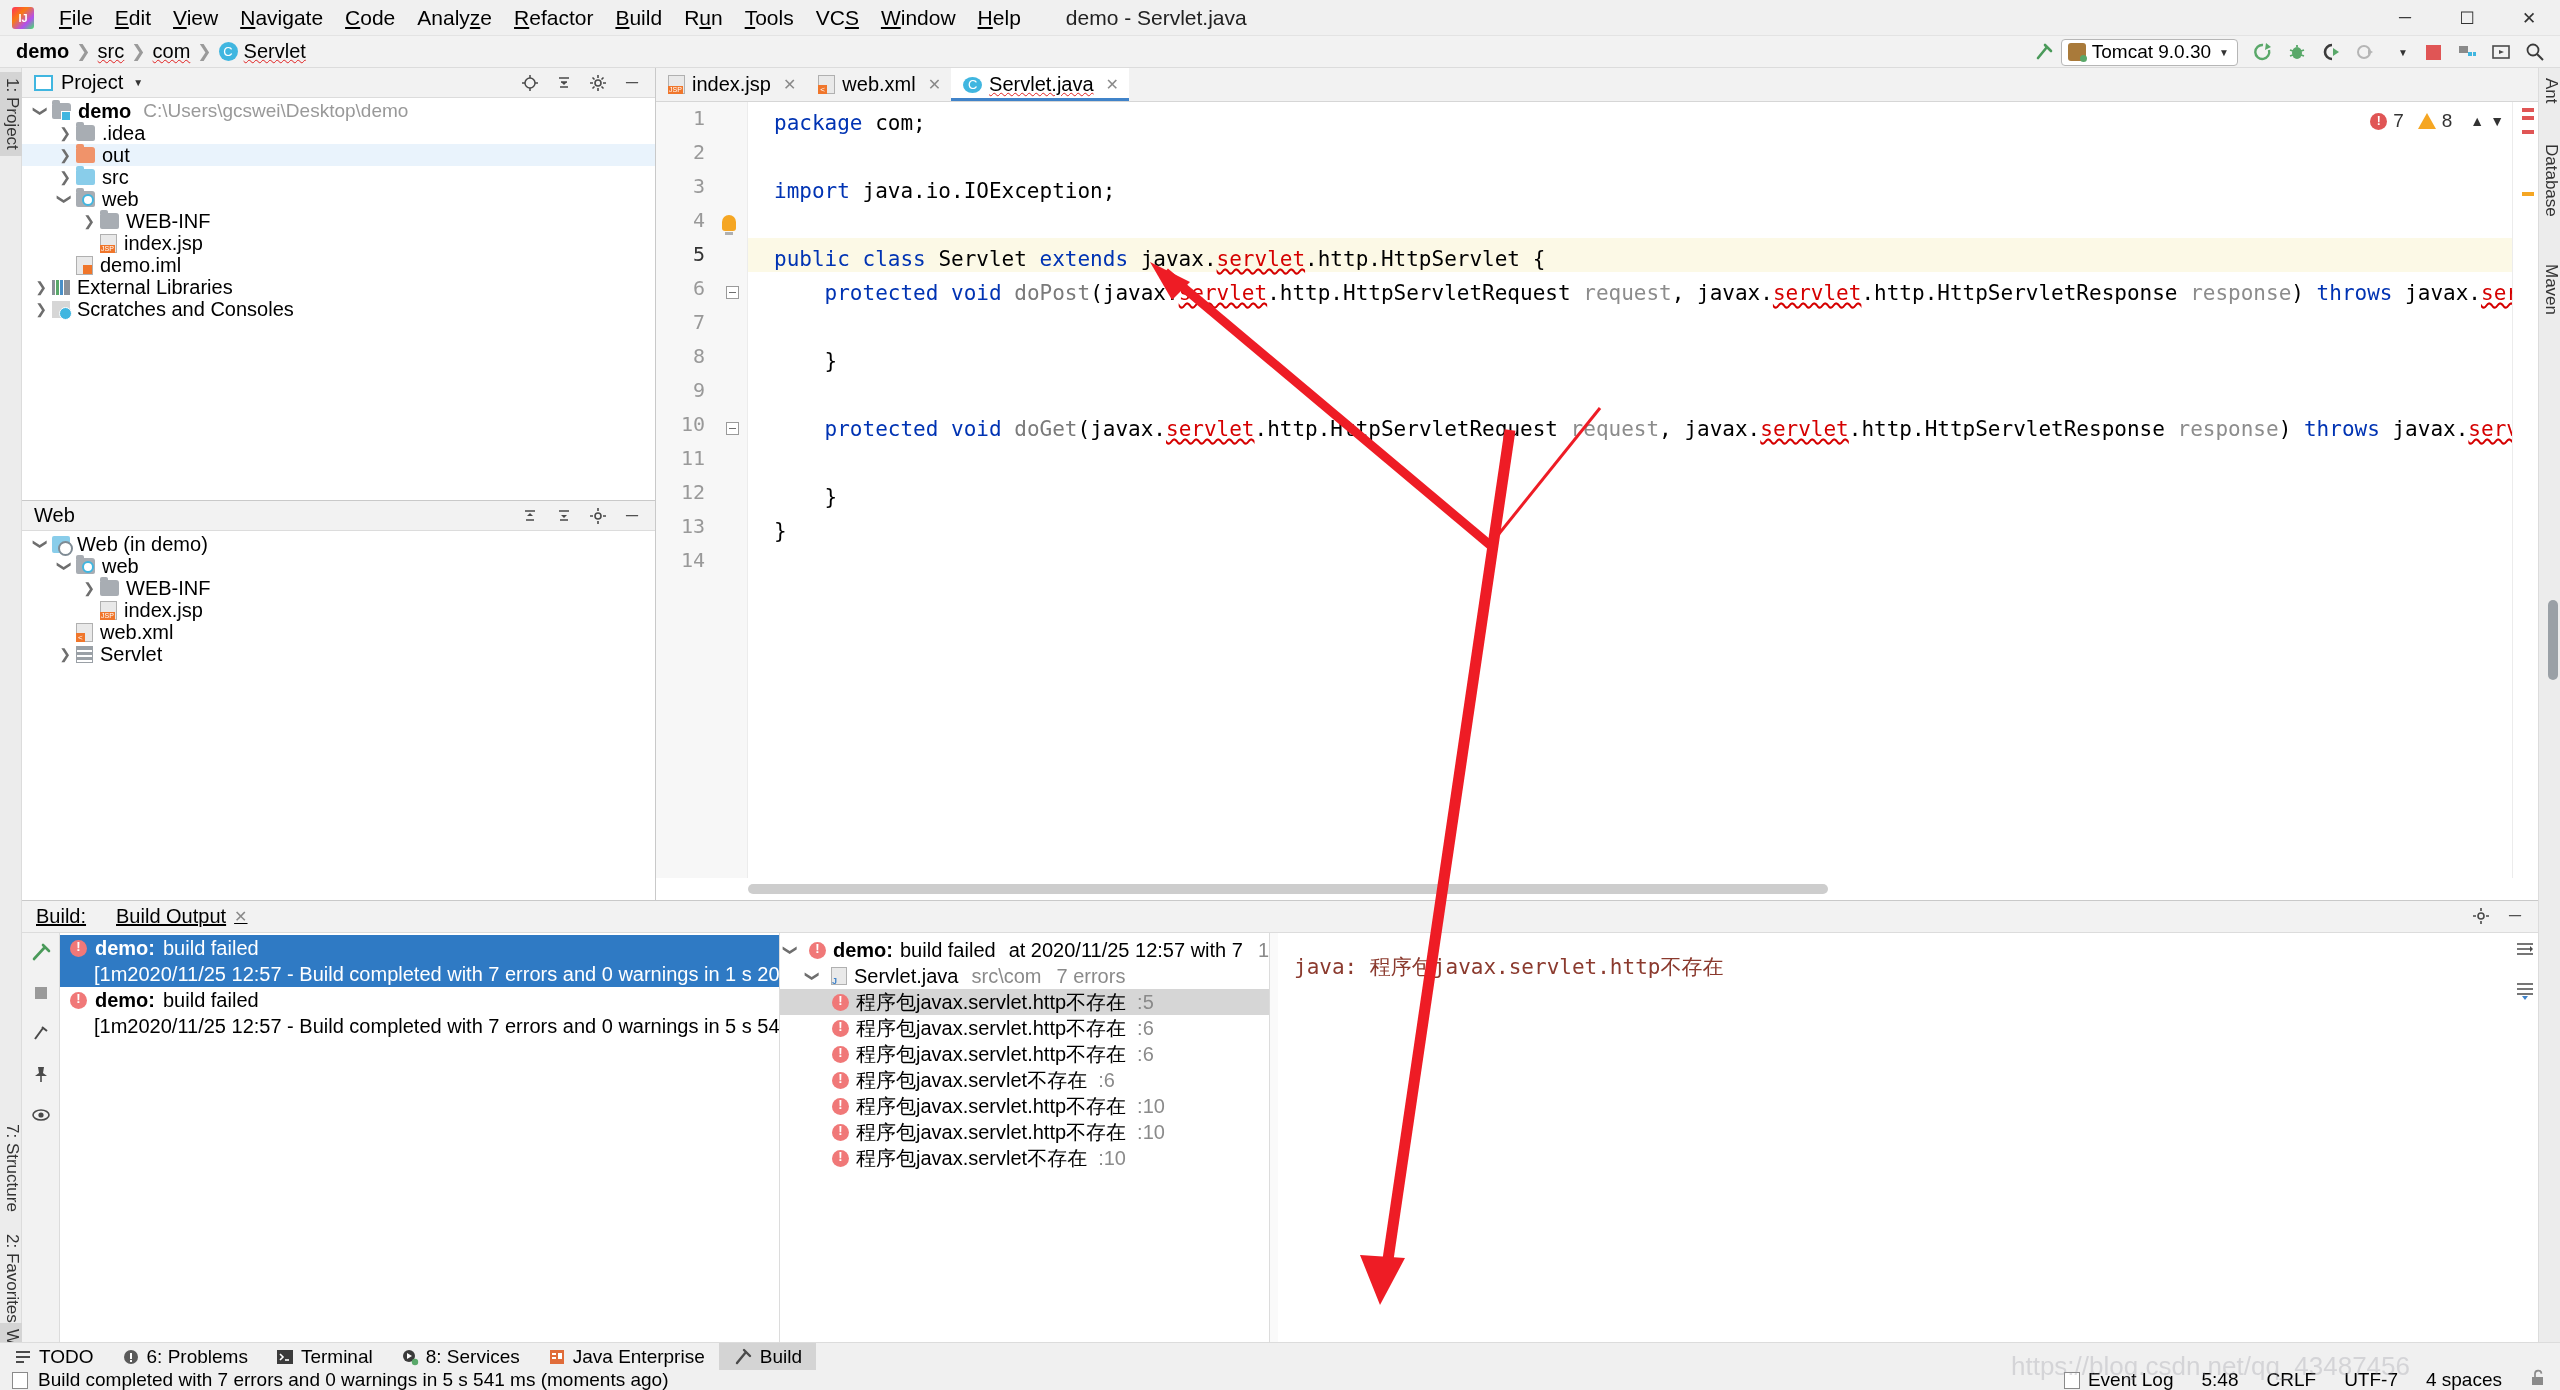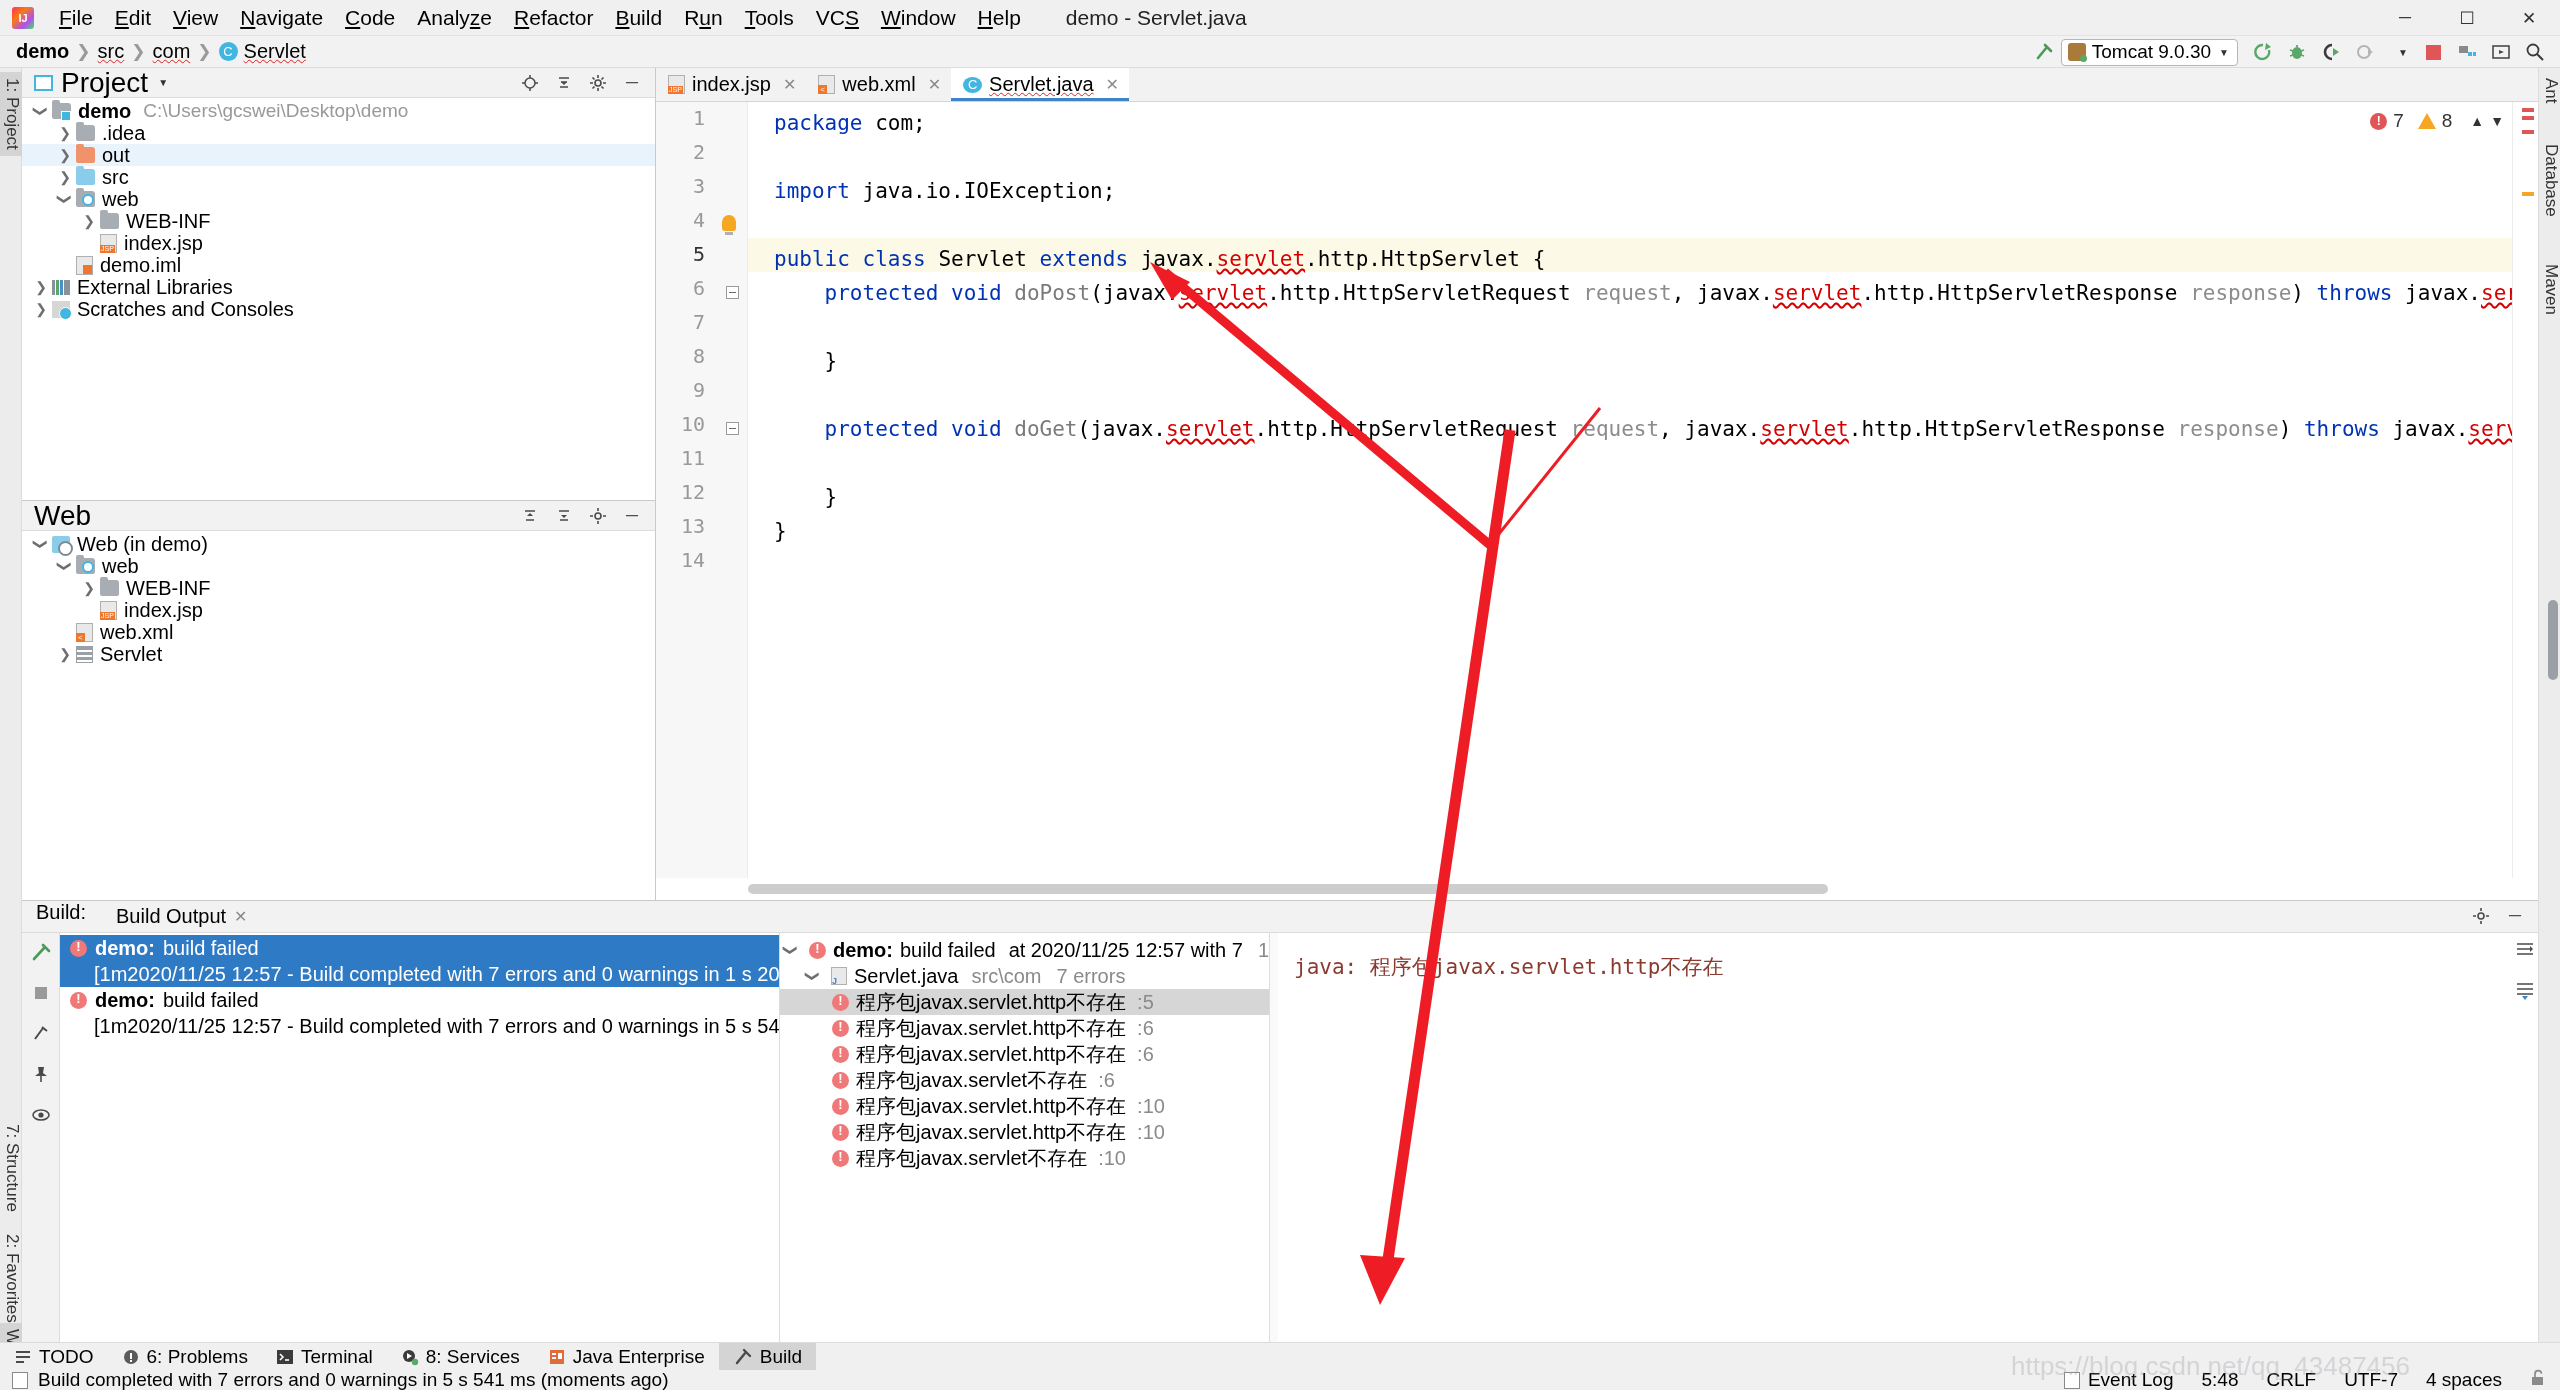--- a/index.html
+++ b/index.html
@@ -106,21 +106,21 @@
 
   
   .proj-panel {
     position: absolute; left: 22px; top: 68px; width: 634px; height: 432px;
     background: #fff; border-right: 1px solid #c9c9c9;
   }
   .panel-head {
     height: 30px; background: #f2f2f2; display: flex; align-items: center;
     border-bottom: 1px solid #dcdcdc; padding-left: 12px; position: relative;
   }
-  .panel-title { font-size: 28px; color: #000; }
+  .panel-title { font-size: 20px; color: #000; }
   .proj-ico {
     width: 19px; height: 16px; background: #fff; border: 2px solid #40b6e0;
     margin-right: 8px; flex: none;
   }
   .panel-actions {
     position: absolute; right: 6px; top: 0; height: 30px;
     display: flex; align-items: center;
   }
   .tree { padding-top: 2px; font-size: 20px; }
   .tnode {
@@ -289,22 +289,22 @@
   .v-thumb-right {
     position: absolute; right: 2px; width: 10px; background: #9aa0a6; border-radius: 5px;
   }
 
   
   .build-win {
     position: absolute; left: 22px; top: 900px; right: 22px; height: 450px;
     background: #fff; border-top: 1px solid #c9c9c9;
   }
   .build-head {
-    height: 32px; background: #f2f2f2; display: flex; align-items: flex-start;
-    padding-left: 14px; font-size: 20px; position: relative; border-bottom: 1px solid #dcdcdc;
+    height: 32px; background: #f2f2f2; display: flex; align-items: center;
+    padding-left: 14px; font-size: 20px; position: relative; border-bottom: 1px solid #dcdcdc; text-decoration: underline;
   }
   .bt-tab {
     margin-left: 22px; padding: 4px 8px; position: relative; display: flex; align-items: center; gap: 8px;
   }
   .bt-tab.active::after {
     content: ""; position: absolute; left: 4px; right: 4px; bottom: -4px; height: 3px; background: #4083c9;
   }
   .build-body { position: absolute; left: 0; top: 32px; right: 0; bottom: 0; display: flex; }
   .build-side {
     width: 38px; background: #f2f2f2; border-right: 1px solid #dcdcdc;

